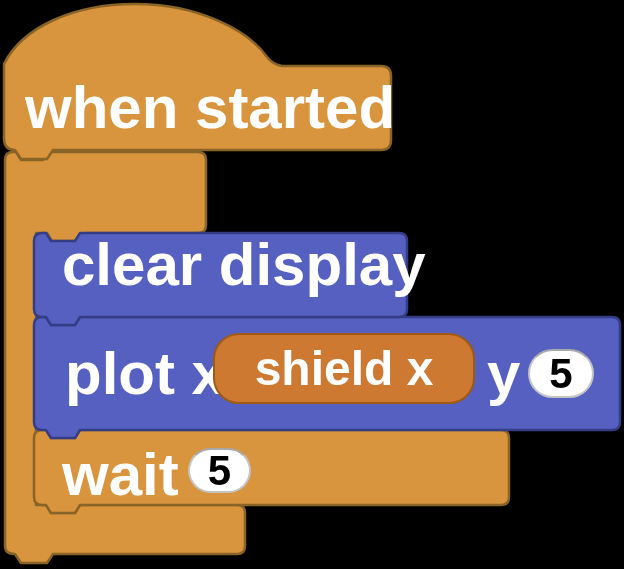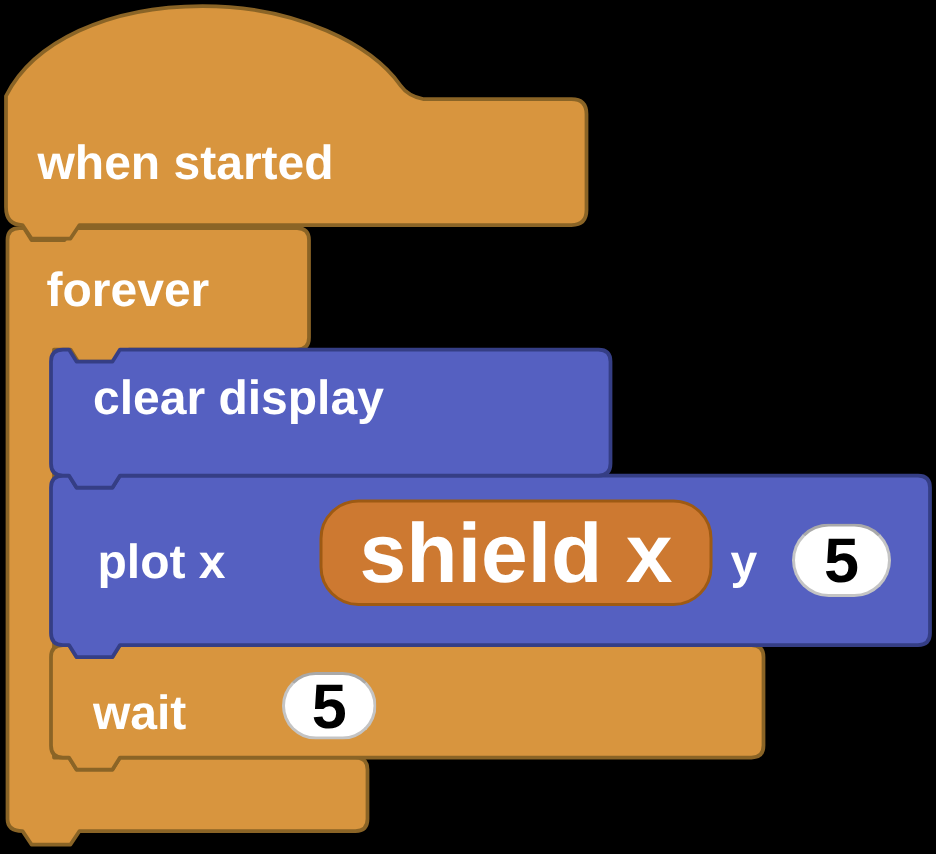--- a/index.html
+++ b/index.html
@@ -15,29 +15,29 @@
     width:624px;height:569px;position:relative;overflow:hidden;
     background:var(--bg);
     font-family:"Liberation Sans", sans-serif;
   }
   .stage{position:absolute;left:0;top:0;width:624px;height:569px;}
   svg.blocks{position:absolute;left:0;top:0;}
   .blk-or{fill:var(--control-fill);stroke:var(--control-stroke);stroke-width:2.5;stroke-linejoin:round;}
   .blk-bl{fill:var(--display-fill);stroke:var(--display-stroke);stroke-width:2.5;stroke-linejoin:round;}
   .lbl{
     position:absolute;display:flex;align-items:center;
-    color:var(--label-text);font-weight:700;font-size:32px;line-height:1;
+    color:var(--label-text);font-weight:700;font-size:60px;line-height:1;
     white-space:nowrap;pointer-events:none;
   }
   .reporter{
     position:absolute;left:213px;top:333px;width:262px;height:71px;
     box-sizing:border-box;border-radius:26px;
     background:var(--variable-fill);border:2.5px solid var(--variable-stroke);
     display:flex;align-items:center;justify-content:center;
-    color:var(--label-text);font-weight:700;font-size:56px;line-height:1;white-space:nowrap;
+    color:var(--label-text);font-weight:700;font-size:48px;line-height:1;white-space:nowrap;
   }
   .slot{
     position:absolute;box-sizing:border-box;border-radius:26px;
     background:var(--slot-fill);
     border:2.5px solid var(--slot-stroke);border-top-color:#a9a9a9;
     display:flex;align-items:center;justify-content:center;
     color:var(--slot-text);font-weight:600;font-size:42px;line-height:1;
   }
   .slot-plot-y{left:528px;top:349px;width:66px;height:49px;}
   .slot-wait{left:188px;top:448px;width:63px;height:45px;}
@@ -67,21 +67,20 @@
          L 407,309 Q 407,317 399,317 L 80,317 L 75,325 L 51,325 L 46,317 L 42,317
          Q 34,317 34,309 Z"></path>
 
     <path class="blk-or" d="M 4,138 L 4,64 C 22,28 72,4 135,4 C 198,4 248,30 267,57 Q 272,64 282,66 L 381,66
          Q 391,66 391,76 L 391,140 Q 391,150 381,150 L 53,150 L 47,159 L 21,159 L 15,150
          Q 4,150 4,138 Z"></path>
   </svg>
 
   <div class="lbl" style="left:25px;top:66px;height:84px;">when started</div>
 
-  <div class="lbl" style="left:31px;top:152px;height:81px;">forever</div>
 
   <div class="lbl" style="left:62px;top:233px;height:64px;">clear display</div>
 
   <div class="lbl" style="left:65px;top:317px;height:113px;">plot x</div>
 
   <div class="reporter">
     <span>shield x</span>
   </div>
 
   <div class="lbl" style="left:487px;top:317px;height:113px;">y</div>

